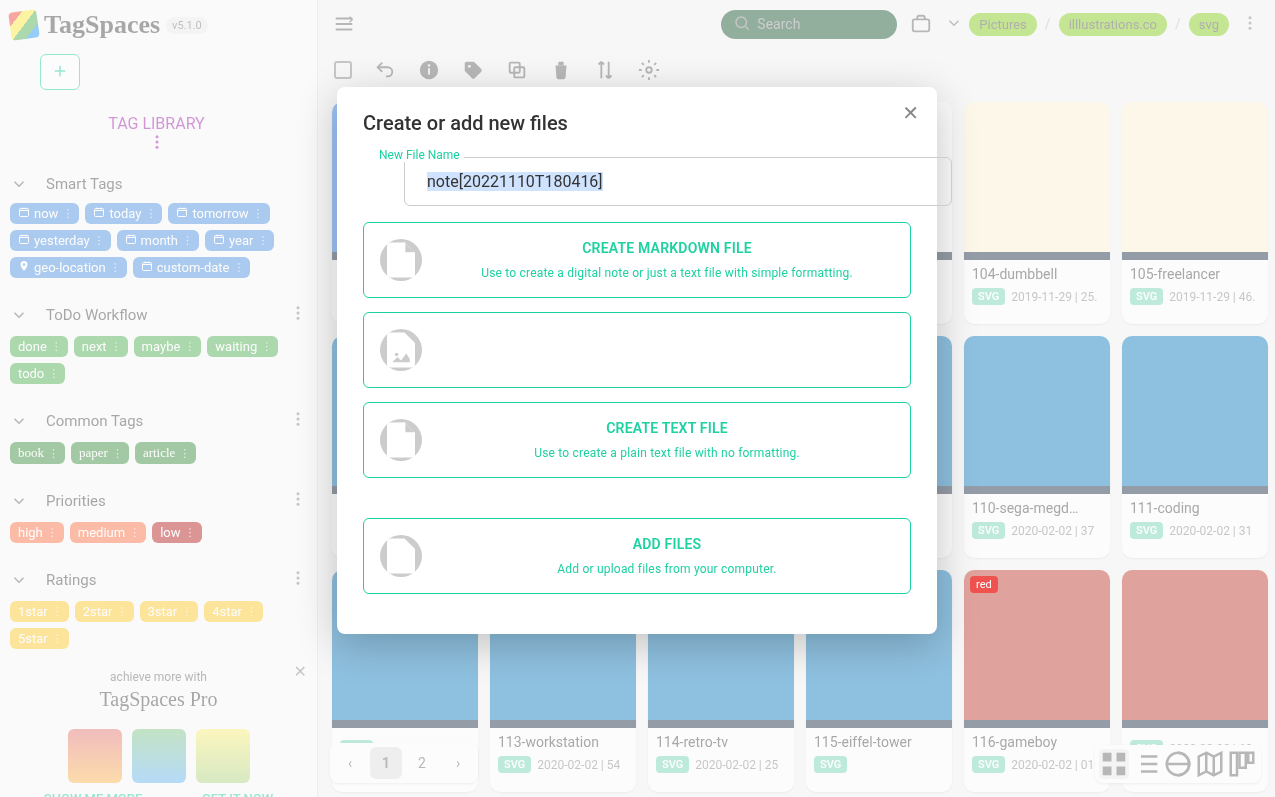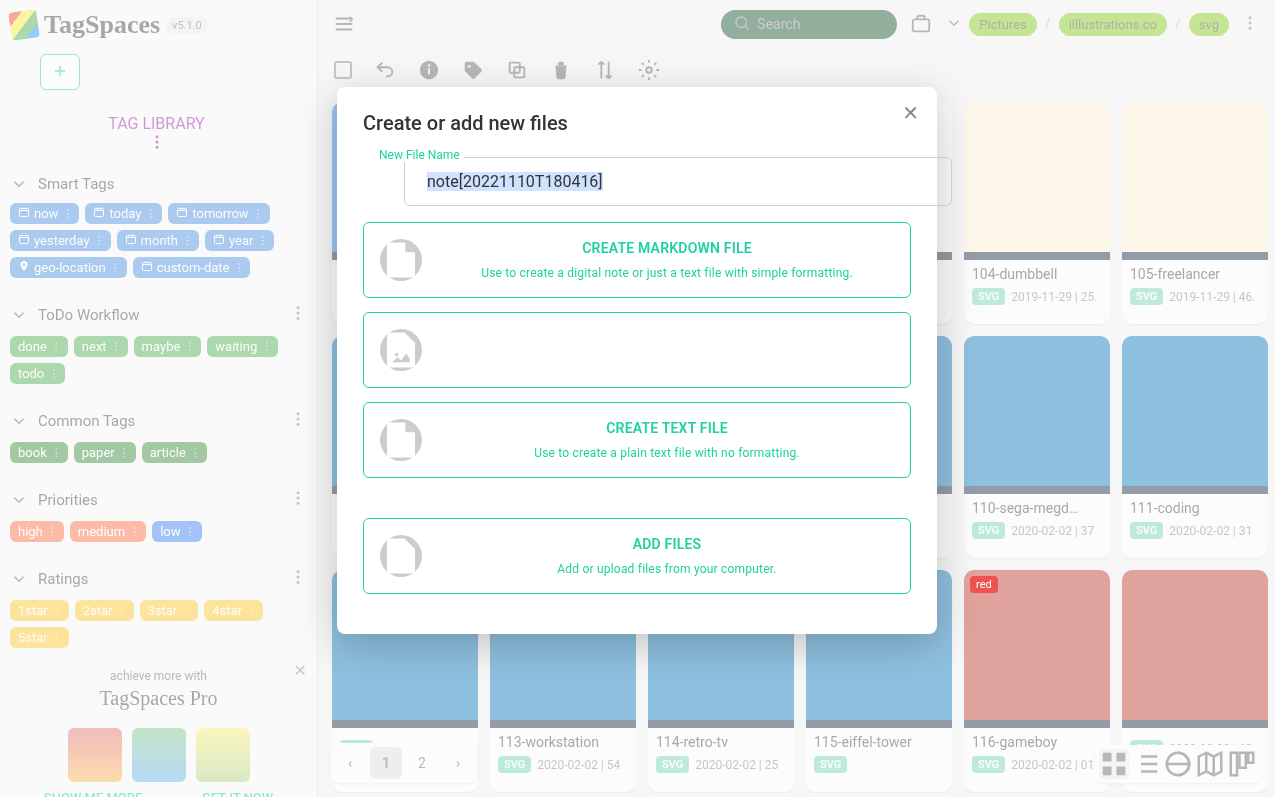--- a/index.html
+++ b/index.html
@@ -9,31 +9,31 @@
 .sidebar { position: absolute; left: 0; top: 0; width: 318px; height: 797px; background: #fafafa; border-right: 1px solid #ddd; display: flex; flex-direction: column; }
 .sb-head { display: flex; align-items: center; padding: 10px 10px 4px 10px; gap: 6px; }
 .logo-badge { width: 28px; height: 28px; background: linear-gradient(135deg,#f44336 0 25%,#ffeb3b 0 50%,#4caf50 0 75%,#2196f3 0 100%); border-radius: 4px; transform: rotate(-8deg); }
 .logo-text { font-family: "Comic Sans MS", cursive; font-weight: 700; font-size: 26px; color: #444; }
 .ver-badge { font-size: 11px; background: #eee; color: #777; padding: 2px 6px; border-radius: 8px; }
 .sb-buttons { display: flex; gap: 10px; padding: 10px 14px 14px 40px; }
 .btn-plus { width: 40px; height: 36px; border: 1px solid #1dd1a1; border-radius: 6px; display: flex; align-items: center; justify-content: center; color: #1dd1a1; background: #fff; }
 .btn-connect { height: 36px; border: 1px solid #1dd1a1; border-radius: 6px; color: #1dd1a1; background: #fff; padding: 0 12px; display: flex; align-items: center; gap: 6px; font-size: 13px; font-weight: 500; }
 .lib-head { display: flex; align-items: center; justify-content: space-between; padding: 10px 14px 6px 10px; font-size: 16px; color: #a21caf; flex-direction: column; }
 .sect { padding: 6px 10px; }
-.sect-head { display: flex; align-items: center; gap: 10px; padding: 8px 0; font-size: 15px; color: #444; }
+.sect-head { display: flex; align-items: center; gap: 18px; padding: 8px 0; font-size: 15px; color: #444; }
 .sect-head .more { margin-left: auto; color: #888; }
 .chev { width: 18px; height: 18px; display:flex; align-items:center; justify-content:center; color:#666; }
 .tag-row { display: flex; flex-wrap: wrap; gap: 6px; padding: 2px 0 6px 0; }
 .tag { display: inline-flex; align-items: center; gap: 4px; padding: 3px 8px; border-radius: 6px; font-size: 13px; color: #fff; }
 .tag .grip { font-size: 11px; opacity:.8; letter-spacing:-2px; }
 .tag.blue { background: #4a90e2; }
 .tag.green { background: #4caf50; }
-.tag.darkgreen { background: #388e3c; }
+.tag.darkgreen { background: #388e3c; font-family: Liberation Serif, serif; }
 .tag.orange { background: #ff7043; }
-.tag.lime { background: #3b82f6; }
+.tag.lime { background: #b91c1c; }
 .tag.yellow { background: #ffca28; }
 .promo { border-top: 1px solid transparent; padding: 8px 14px; position: relative; font-size: 12px; color:#666; text-align:center; }
 .promo .close { position:absolute; right: 10px; top: 0; color:#888; font-size:16px; }
 .promo .brand { font-family: cursive; font-size: 20px; color:#444; margin: 4px 0; }
 .promo .illus { height: 66px; display:flex; justify-content:center; gap:10px; align-items:flex-end; margin: 6px 0; }
 .promo .illus div { width: 54px; height: 54px; border-radius: 6px; background: #eee; }
 .promo .links { display:flex; justify-content:space-around; margin-top:8px; color:#1dd1a1; font-size:13px; font-weight:500; }
 .sb-bottom { margin-top: auto; display:flex; gap: 6px; padding: 10px 10px; border-top: 1px solid #eee; }
 
 

